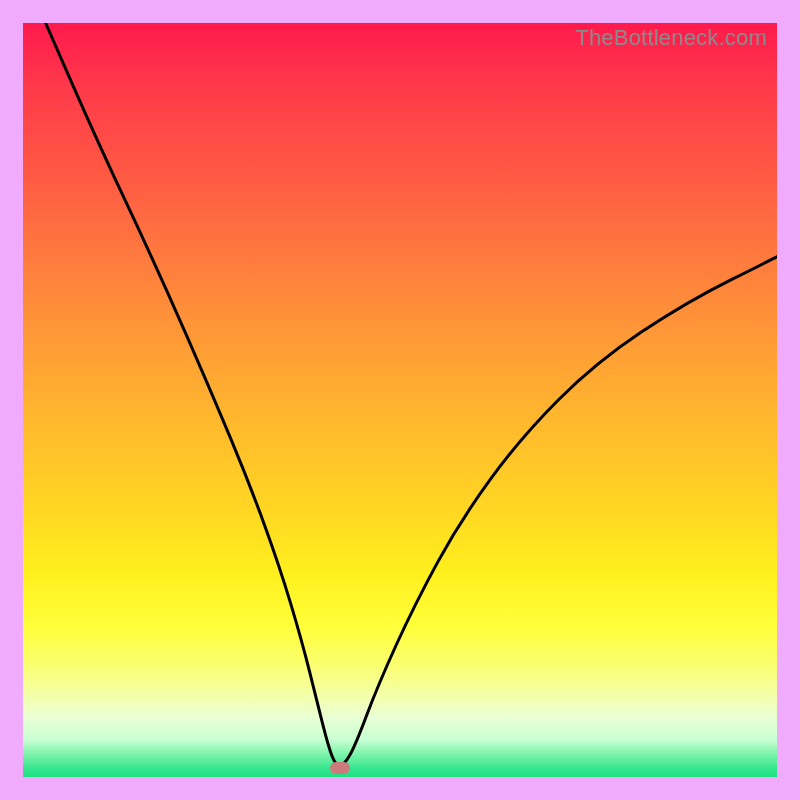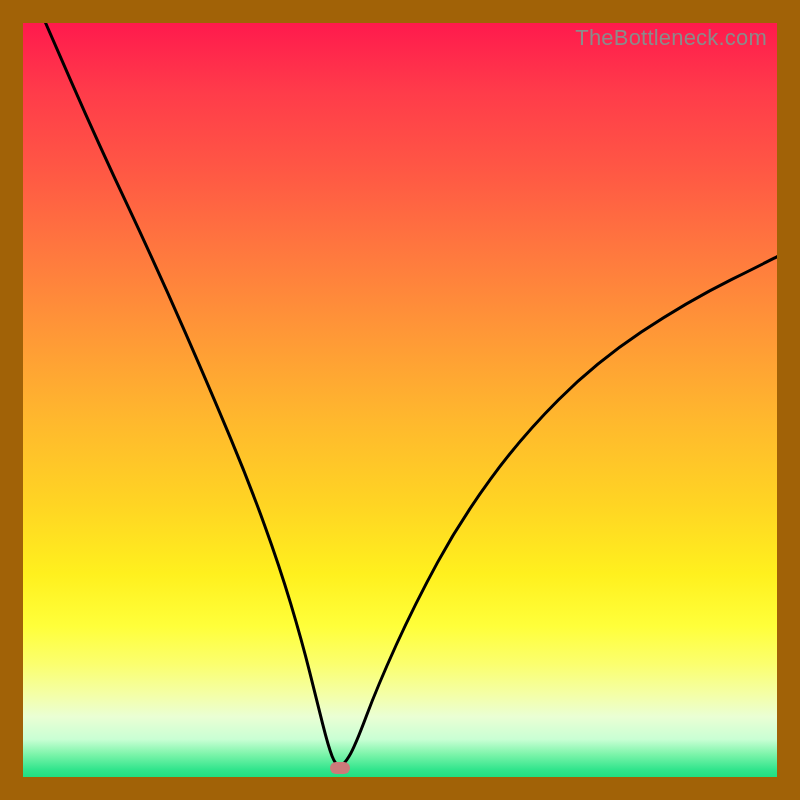--- a/index.html
+++ b/index.html
@@ -7,21 +7,21 @@
     padding: 0;
     width: 800px;
     height: 800px;
     background: #000;
     font-family: Arial, Helvetica, sans-serif;
     overflow: hidden;
   }
   .outer {
     width: 800px;
     height: 800px;
-    background: #a16207;
+    background: #f0abfc;
     position: relative;
   }
   .plot {
     position: absolute;
     left: 23px;
     top: 23px;
     width: 754px;
     height: 754px;
     background: linear-gradient(to bottom,
       #ff1a4d 0%,

